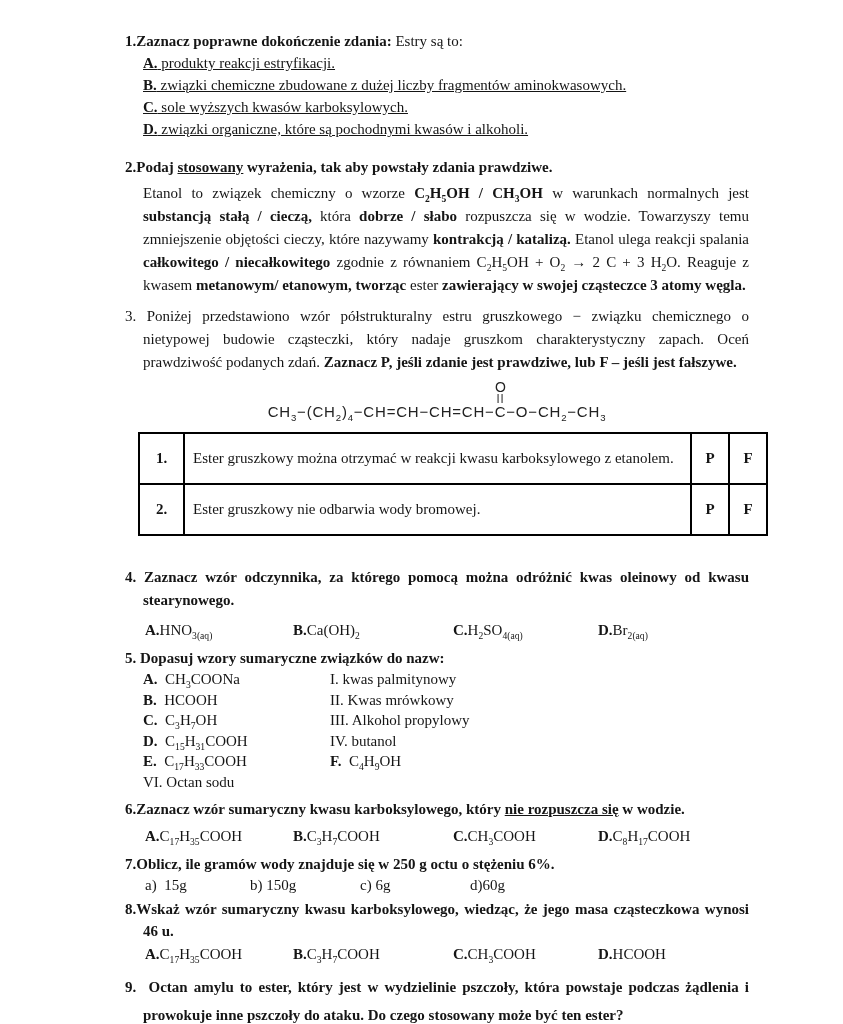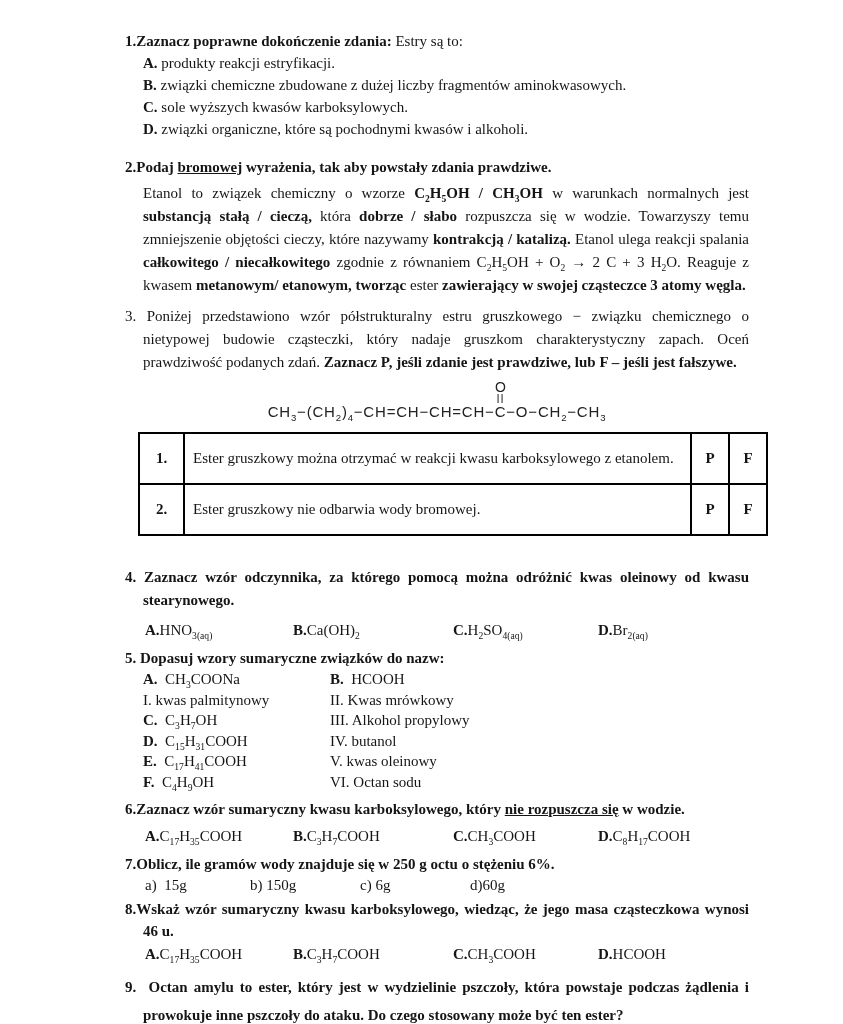--- a/index.html
+++ b/index.html
@@ -17,21 +17,21 @@
   }
   b{font-weight:bold;}
   .u{text-decoration:underline;}
   sub{font-size:64%;line-height:0;position:relative;top:4px;vertical-align:baseline;}
   .h{line-height:22px;}
   .hang{padding-left:18px;text-indent:-18px;}
   .j{text-align:justify;}
   .nw{white-space:nowrap;}
 
   
-  .q1-opts{margin-left:18px;}
+  .q1-opts{margin-left:18px;text-decoration:underline;}
   .q1-opts .opt{line-height:22px;}
 
   
   .q2{margin-top:16px;}
   .q2 .para{margin:4px 0 0 18px;line-height:23px;text-align:justify;}
 
   
   .q3{margin-top:8px;}
   .q3 .para{line-height:23px;}
 
@@ -104,21 +104,21 @@
     <div class="h"><b>1.Zaznacz poprawne dokończenie zdania:</b> Estry są to:</div>
     <div class="q1-opts">
       <div class="opt"><b>A.</b> produkty reakcji estryfikacji.</div>
       <div class="opt"><b>B.</b> związki chemiczne zbudowane z dużej liczby fragmentów aminokwasowych.</div>
       <div class="opt"><b>C.</b> sole wyższych kwasów karboksylowych.</div>
       <div class="opt"><b>D.</b> związki organiczne, które są pochodnymi kwasów i alkoholi.</div>
     </div>
   </section>
 
   <section class="q2">
-    <div class="h"><b>2.Podaj <span class="u">bromowej</span> wyrażenia, tak aby powstały zdania prawdziwe.</b></div>
+    <div class="h"><b>2.Podaj <span class="u">stosowany</span> wyrażenia, tak aby powstały zdania prawdziwe.</b></div>
     <div class="para">Etanol to związek chemiczny o wzorze <b>C<sub>2</sub>H<sub>5</sub>OH / CH<sub>3</sub>OH</b> w warunkach normalnych jest <b>substancją stałą / cieczą,</b> która <b>dobrze / słabo</b> rozpuszcza się w wodzie. Towarzyszy temu zmniejszenie objętości cieczy, które nazywamy  <b>kontrakcją / katalizą.</b>  Etanol ulega reakcji spalania <b>całkowitego / niecałkowitego</b> zgodnie z równaniem C<sub>2</sub>H<sub>5</sub>OH + O<sub>2</sub> → 2 C + 3 H<sub>2</sub>O. Reaguje z kwasem <b>metanowym/ etanowym, tworząc</b> ester <b>zawierający w swojej cząsteczce 3 atomy węgla.</b></div>
   </section>
 
   <section class="q3">
     <div class="para hang j">3. Poniżej przedstawiono wzór półstrukturalny estru gruszkowego − związku chemicznego o nietypowej budowie cząsteczki, który nadaje gruszkom charakterystyczny zapach. Oceń prawdziwość podanych zdań. <b>Zaznacz P, jeśli zdanie jest prawdziwe, lub F – jeśli jest fałszywe.</b></div>
 
     <div class="formula"><span>CH<sub>3</sub>−(CH<sub>2</sub>)<sub>4</sub>−CH=CH−CH=CH−</span><span class="cstack"><span class="above">
             <span class="oxy">O</span>
             <span class="dbond"></span>
           </span><span>C</span></span><span>−O−CH<sub>2</sub>−CH<sub>3</sub></span>
@@ -149,29 +149,28 @@
       <span><b>B.</b>Ca(OH)<sub>2</sub></span>
       <span><b>C.</b>H<sub>2</sub>SO<sub>4(aq)</sub></span>
       <span><b>D.</b>Br<sub>2(aq)</sub></span>
     </div>
   </section>
 
   <section class="q5">
     <div class="h"><b>5. Dopasuj wzory sumaryczne związków do nazw:</b></div>
     <div class="match">
       <span><b>A.</b>&nbsp; CH<sub>3</sub>COONa</span>
+      <span>I. kwas palmitynowy</span>
       <span><b>B.</b>&nbsp; HCOOH</span>
-      <span>I. kwas palmitynowy</span>
       <span>II. Kwas mrówkowy</span>
       <span><b>C.</b>&nbsp; C<sub>3</sub>H<sub>7</sub>OH</span>
       <span>III. Alkohol propylowy</span>
       <span><b>D.</b>&nbsp; C<sub>15</sub>H<sub>31</sub>COOH</span>
       <span>IV. butanol</span>
-      <span><b>E.</b>&nbsp; C<sub>17</sub>H<sub>41</sub>COOH</span>
-      <span>V. kwas oleinowy</span>
+      <span><b>E.</b>&nbsp; C<sub>17</sub>H<sub>33</sub>COOH</span>
       <span><b>F.</b>&nbsp; C<sub>4</sub>H<sub>9</sub>OH</span>
       <span>VI. Octan sodu</span>
     </div>
   </section>
 
   <section class="q6">
     <div class="h nw"><b>6.Zaznacz wzór sumaryczny kwasu karboksylowego, który <span class="u">nie rozpuszcza się</span> w wodzie.</b></div>
     <div class="optrow">
       <span><b>A.</b>C<sub>17</sub>H<sub>35</sub>COOH</span>
       <span><b>B.</b>C<sub>3</sub>H<sub>7</sub>COOH</span>

